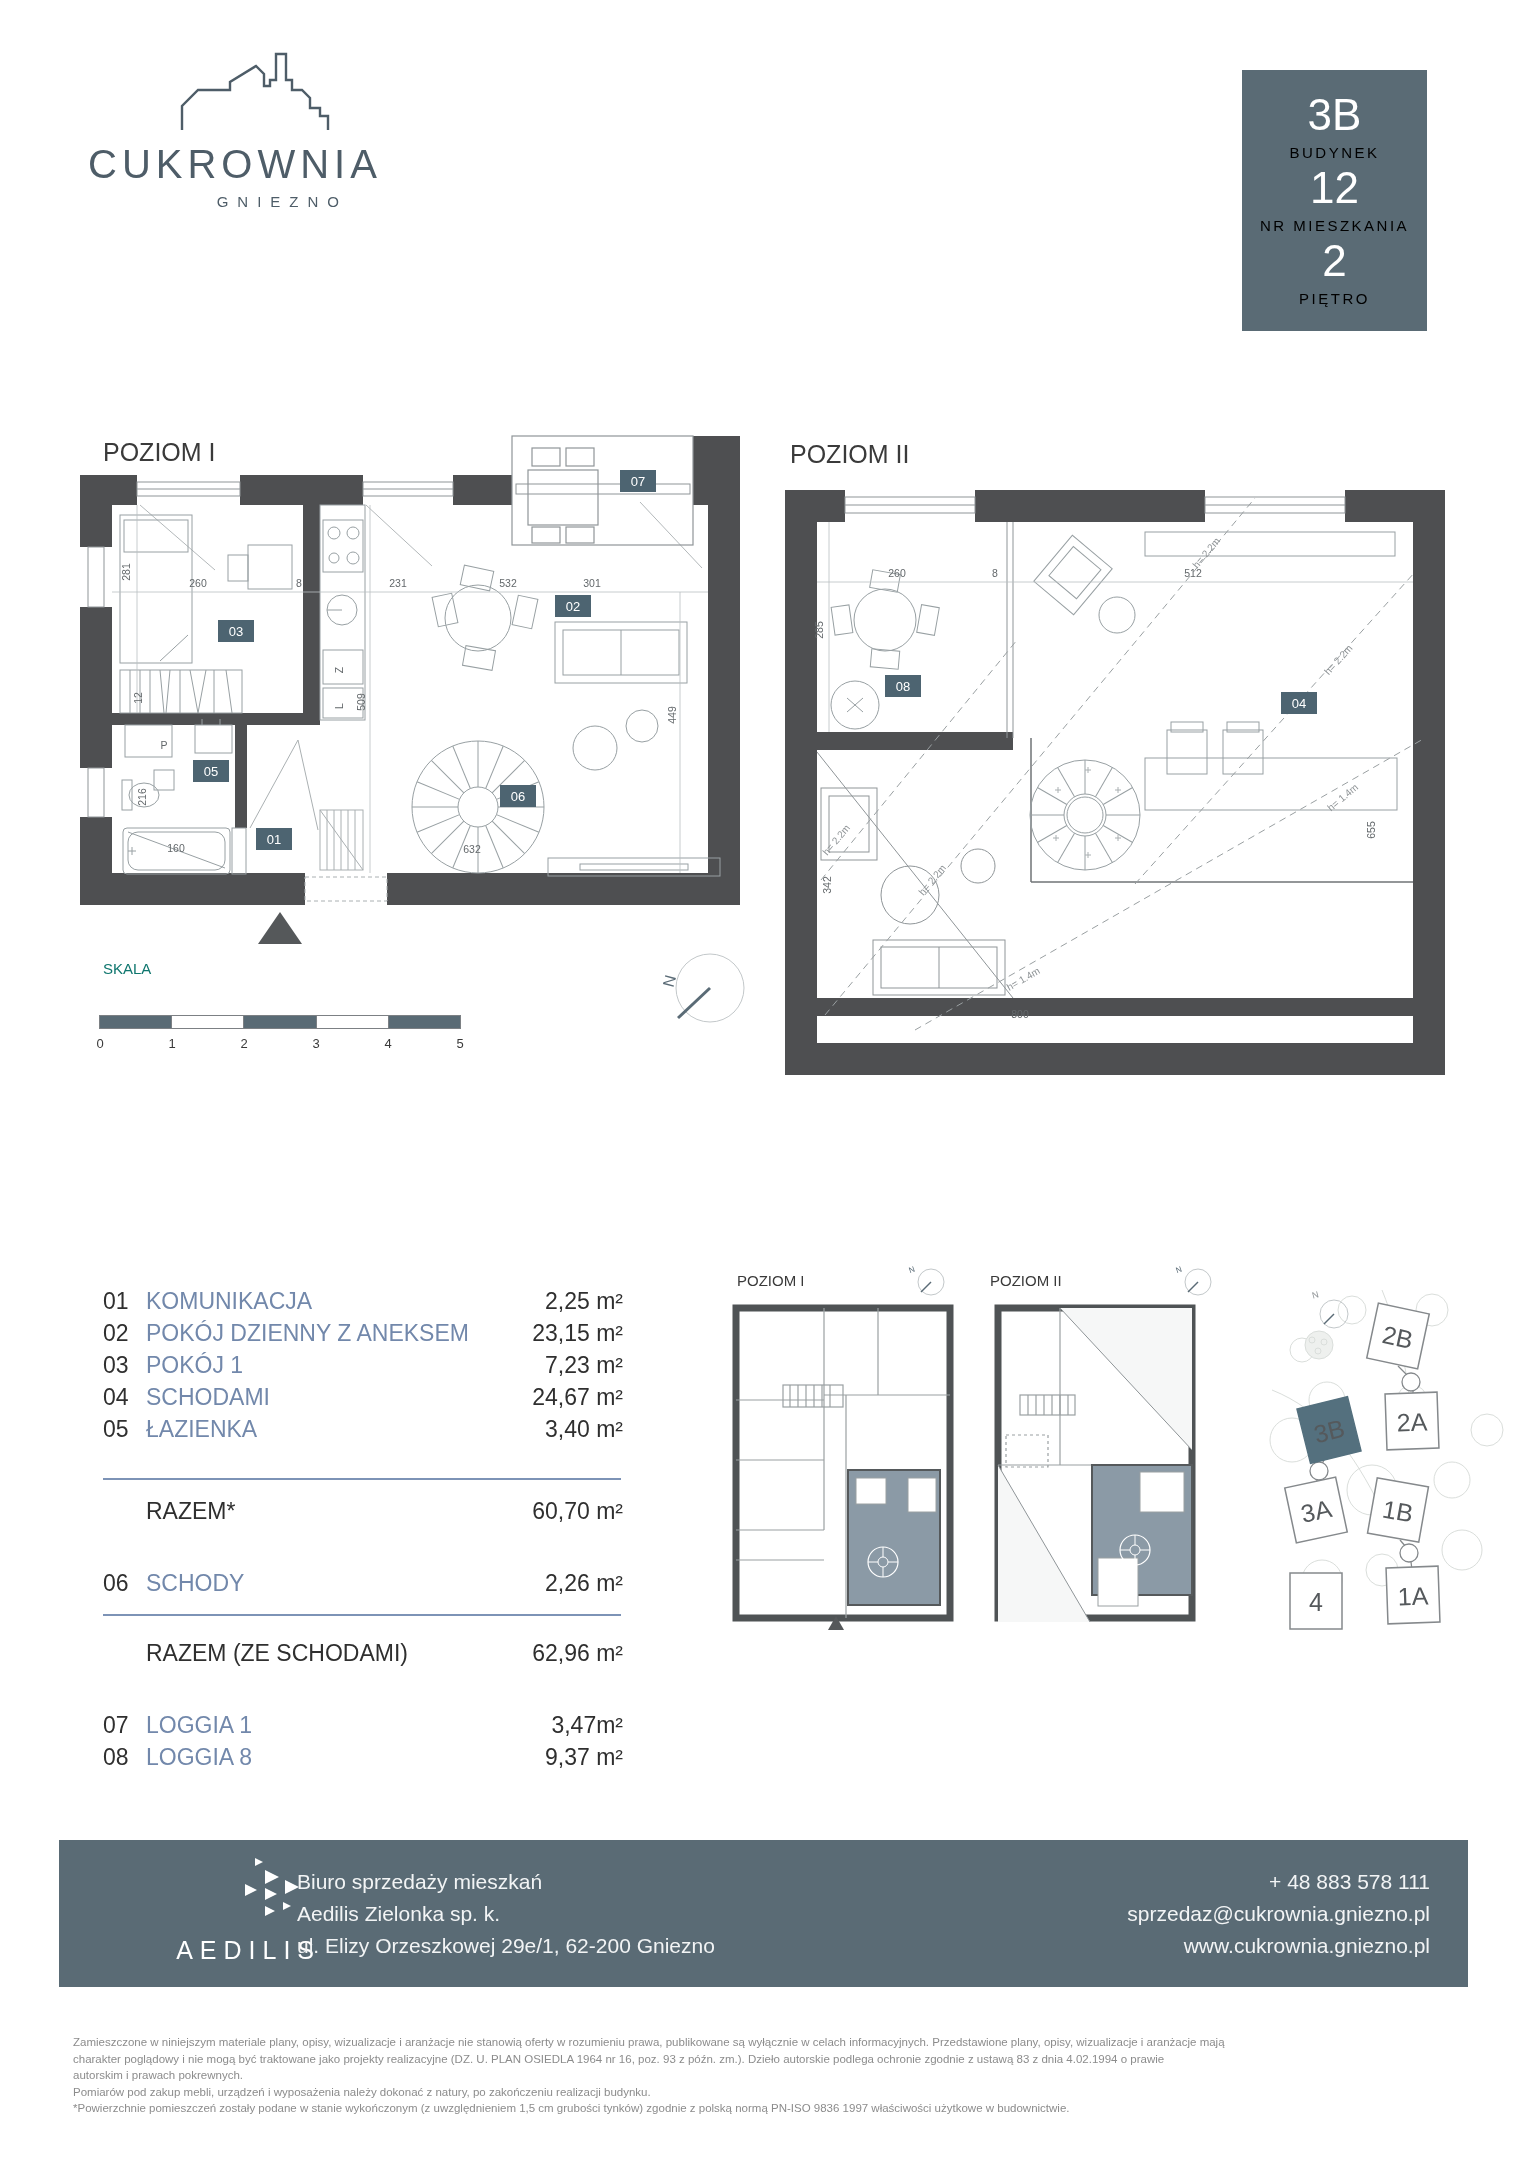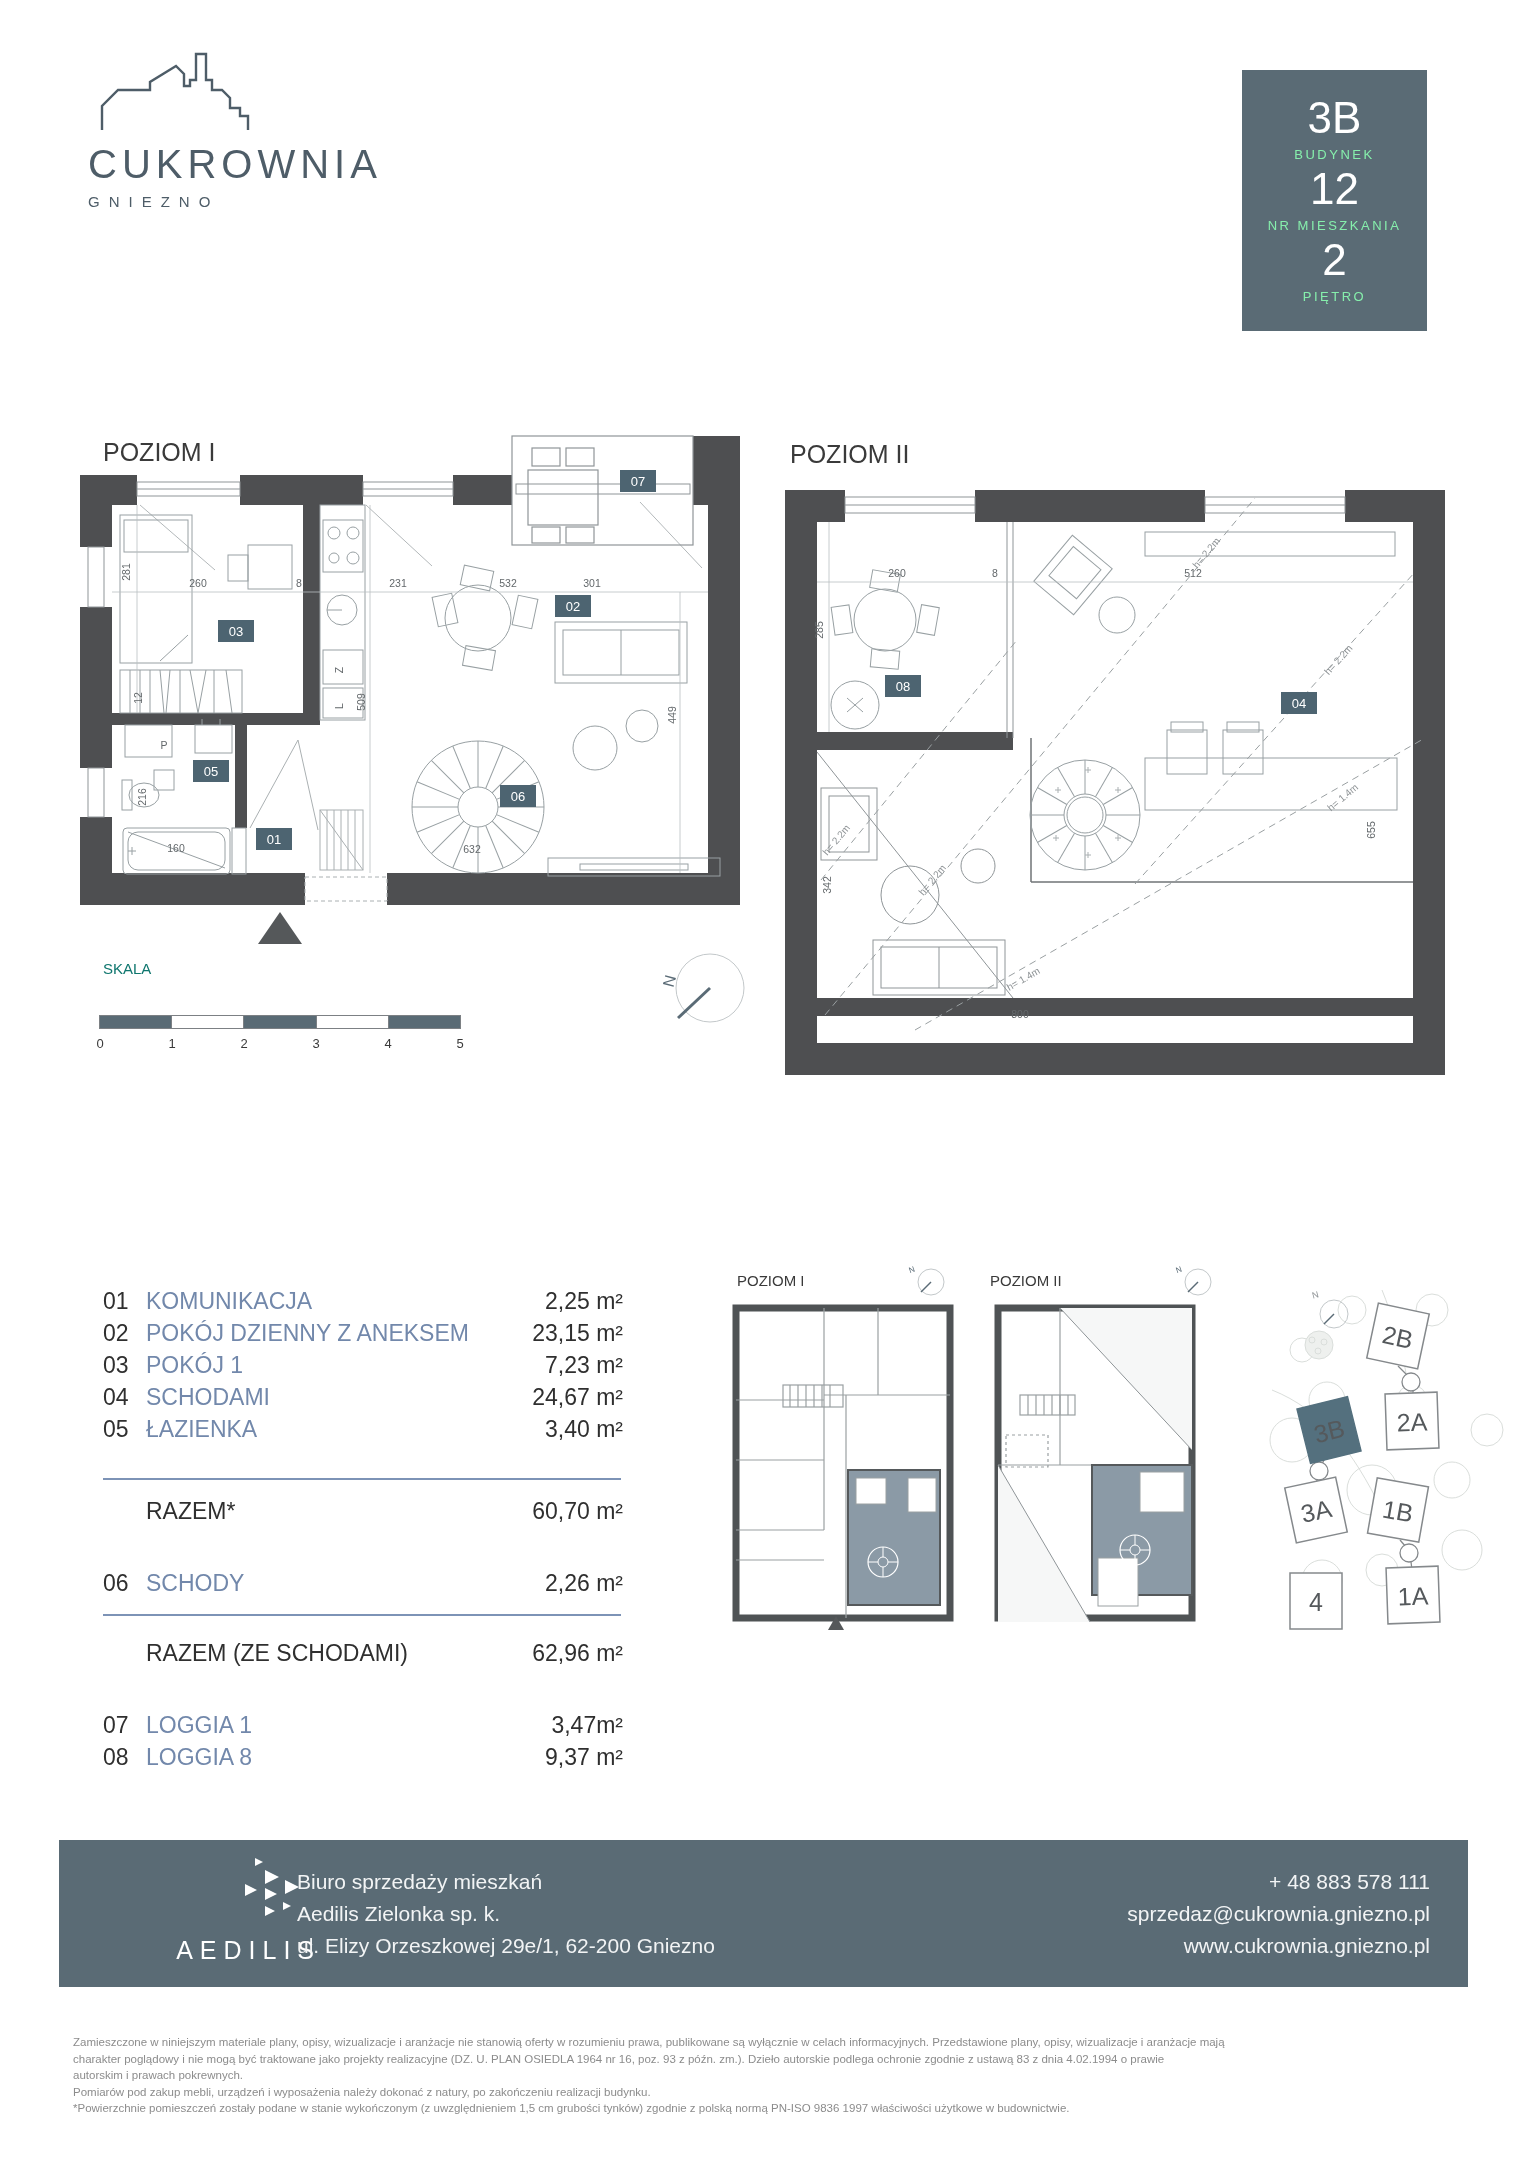--- a/index.html
+++ b/index.html
@@ -1,26 +1,26 @@
 <!DOCTYPE html>
 <html><head>
 <meta charset="utf-8">
 <style>
   html,body{margin:0;padding:0;background:#e8e8e8;}
   #page{position:relative;width:1527px;height:2160px;background:#ffffff;overflow:hidden;
         font-family:"Liberation Sans",sans-serif;color:#2f2f2f;}
   .abs{position:absolute;}
   
-  #brand{left:88px;top:46px;width:260px;text-align:left;}
+  #brand{left:88px;top:46px;width:260px;text-align:right;}
   #brand .bname{font-size:40px;letter-spacing:5px;color:#4e5d68;margin-top:2px;}
   #brand .bcity{font-size:15px;letter-spacing:9px;color:#4e5d68;margin-top:6px;}
   #unitbox{left:1242px;top:70px;width:185px;height:261px;background:#5a6b75;color:#fff;
            display:flex;flex-direction:column;align-items:center;justify-content:center;text-align:center;}
   #unitbox .big{font-size:44px;line-height:48px;}
-  #unitbox .small{font-size:13px;letter-spacing:2.5px;margin:5px 0 3px 0;color:#86efac;}
+  #unitbox .small{font-size:15px;letter-spacing:2.5px;margin:5px 0 3px 0;color:#000000;}
   
   .plantitle{font-size:25px;color:#3a3a3a;}
   
   #skala-label{left:103px;top:960px;font-size:15px;color:#0f766e;text-align:right;}
   #skala-bar{left:100px;top:1016px;width:360px;height:12px;display:flex;outline:1px solid #7c8084;}
   #skala-bar .seg{width:72px;height:12px;}
   #skala-bar .dark{background:#5a6b75;}
   #skala-bar .lite{background:#ffffff;border-left:1px solid #7c8084;border-right:1px solid #7c8084;}
   .tick{top:1036px;width:20px;text-align:center;font-size:13px;color:#3a3a3a;}
   

